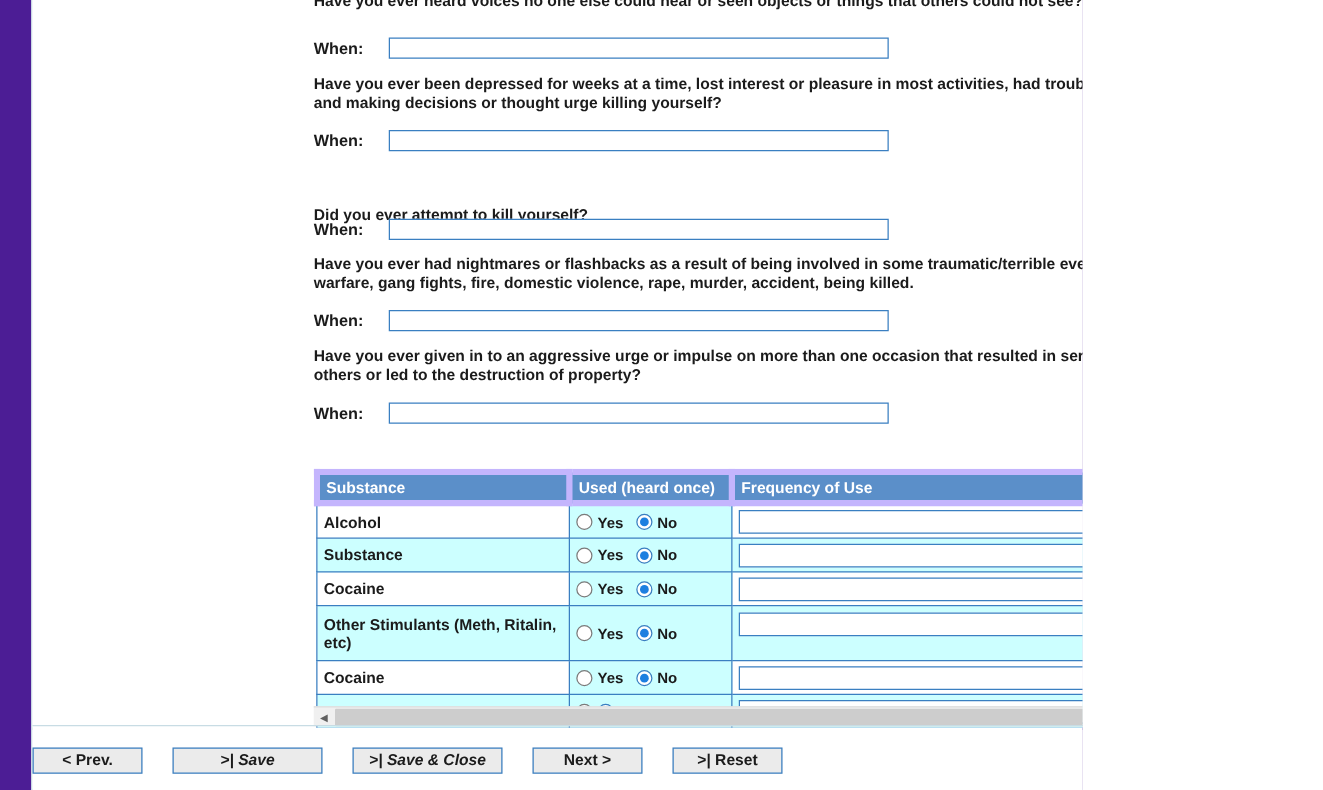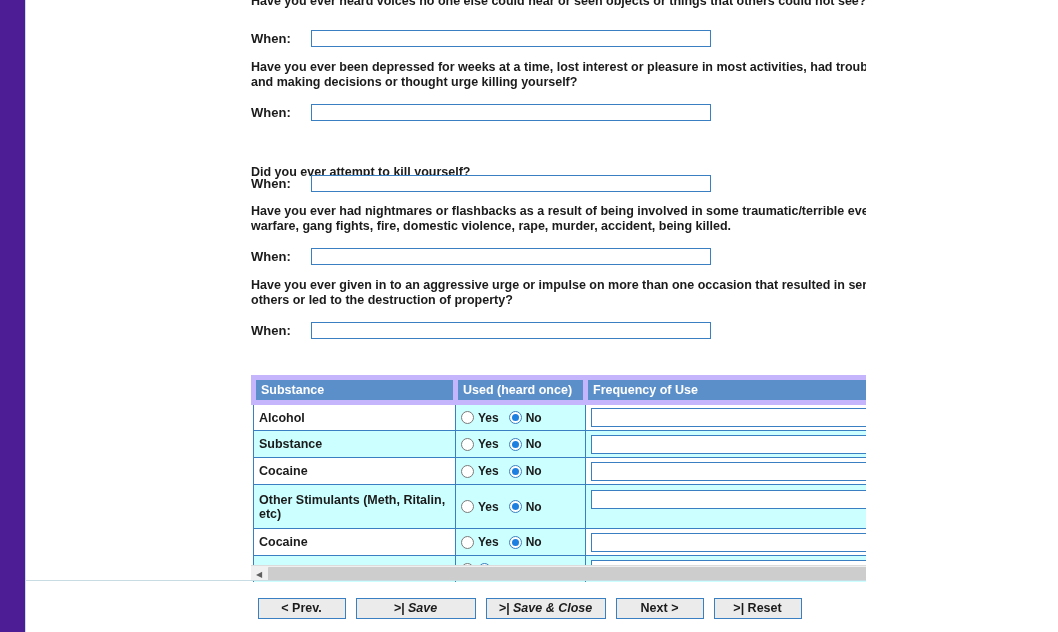--- a/index.html
+++ b/index.html
@@ -266,22 +266,21 @@
   
   .footer {
     position: absolute;
     left: 26px;
     bottom: 0;
     width: 1007px;
     height: 48px;
     background: #ffffff;
     display: flex;
     align-items: center;
-    justify-content: center;
-    gap: 10px;
+    gap: 24px;
   }
   .btn {
     min-width: 88px;
     height: 21px;
     background: #ebebeb;
     border: 1px solid #3a7fc1;
     font-family: "Liberation Sans", sans-serif;
     font-size: 12.5px;
     font-weight: bold;
     color: #1b1b1b;

